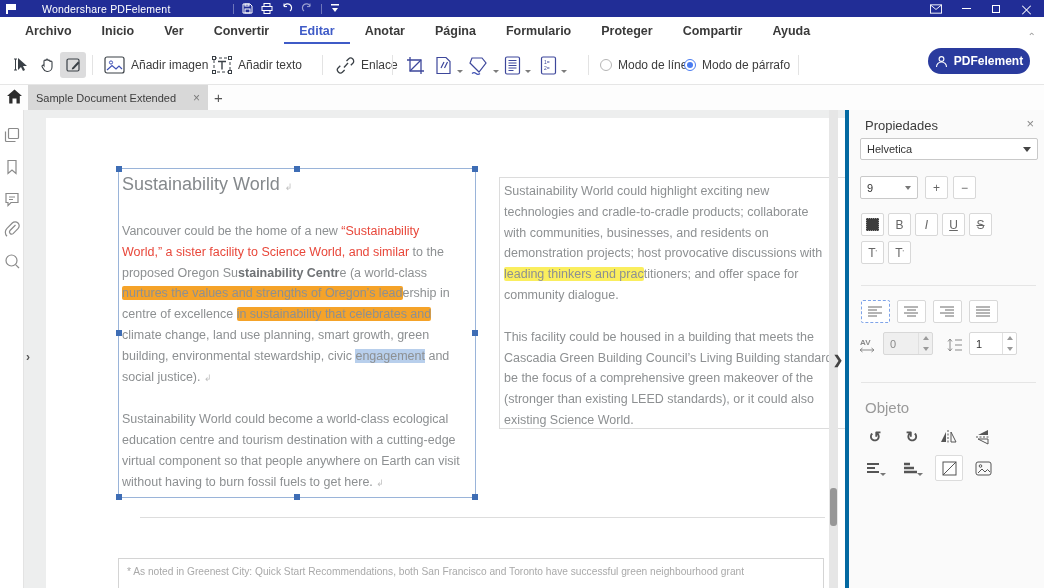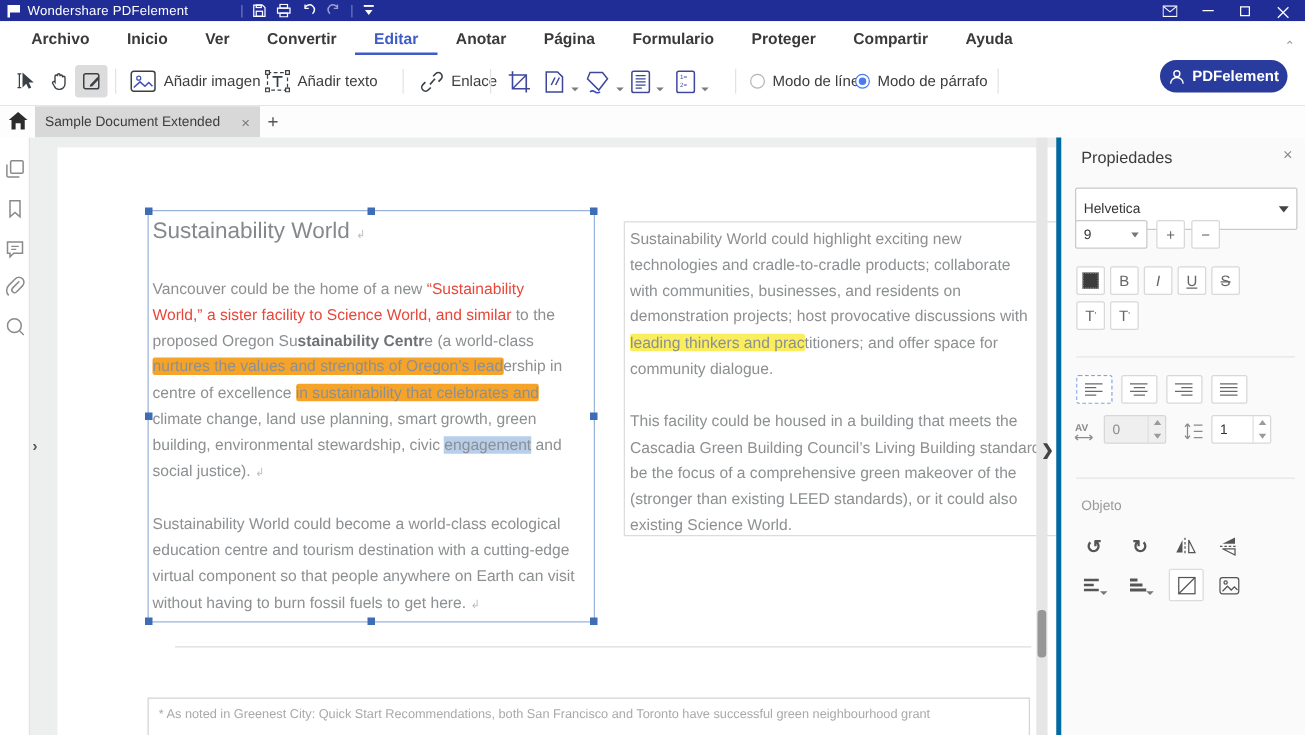--- a/index.html
+++ b/index.html
@@ -2,21 +2,21 @@
 <html><head>
 <meta charset="utf-8">
 <style>
   * { margin:0; padding:0; box-sizing:border-box; }
   html,body { width:1044px; height:588px; overflow:hidden; background:#fff;
     font-family:"Liberation Sans", sans-serif; }
   .app { position:relative; width:1044px; height:588px; background:#fff; }
 
   
   .titlebar { position:absolute; left:0; top:0; width:1044px; height:17px;
-    background:#212d96; display:flex; align-items:center; color:#fff; }
+    background:#212d96; display:flex; align-items:center; color:#fff;gap:20px; }
   .tb-logo { width:11px; height:10px; margin:0 5px 0 6px; position:relative; }
   .tb-logo:before { content:""; position:absolute; left:0; top:0; width:2px; height:10px; background:#fff; }
   .tb-logo:after { content:""; position:absolute; left:2px; top:0; width:8px; height:6px; background:#fff; }
   .tb-title { font-size:10.5px; letter-spacing:.2px; }
   .tb-quick { display:flex; align-items:center; gap:8px; margin-left:42px; }
   .tb-sep { width:1px; height:10px; background:rgba(255,255,255,.35); }
   .tb-ic svg { display:block; }
   .tb-right { margin-left:auto; display:flex; align-items:center; gap:18px; padding-right:12px; }
   .wc { width:12px; height:12px; display:flex; align-items:center; justify-content:center; }
   .wc-min { width:9px; height:1px; background:#fff; }
@@ -95,21 +95,21 @@
   .page-rule { position:absolute; left:94px; top:399px; width:685px; height:1px; background:#dddddd; }
   .footnote { position:absolute; left:72px; top:440px; width:706px; height:44px;
     border:1px solid #d4d4d4; padding:7px 8px; font-size:10.2px; color:#a9a9a9; white-space:nowrap; overflow:hidden; }
 
   
   .panel { width:199px; background:#fafafa; border-left:4px solid #0369a1; position:relative; }
   .panel-title { position:absolute; left:16px; top:8px; font-size:13px; color:#3c3c3c; }
   .panel-x { position:absolute; right:10px; top:6px; font-size:13px; color:#8a8a8a; }
   .fld { position:absolute; background:#fff; border:1px solid #c9c9c9; border-radius:2px;
     font-size:11px; color:#333; display:flex; align-items:center; padding:0 6px; }
-  .font-select { left:11px; top:40px; width:178px; height:34px;text-align:center; }
+  .font-select { left:11px; top:28px; width:178px; height:22px;text-align:center; }
   .size-select { left:11px; top:66px; width:58px; height:23px; }
   .caret { width:0; height:0; border-left:4px solid transparent; border-right:4px solid transparent;
     border-top:5px solid #444; margin-left:auto; }
   .caret.sm { border-left-width:3px; border-right-width:3px; border-top-width:4px; border-top-color:#777; }
   .pbtn { position:absolute; width:23px; height:23px; background:#fff; border:1px solid #d8d8d8; border-radius:2px;
     display:flex; align-items:center; justify-content:center; font-size:12px; color:#666; }
   .swatch-in { width:13px; height:13px; background:#3c3c3c; border:1px dotted #909090; }
   .u { text-decoration:underline; } .st { text-decoration:line-through; }
   .tsup { font-size:12px; } .tsup sup,.tsub sub { font-size:7px; }
   .pdiv { position:absolute; left:12px; width:175px; height:1px; background:#e5e5e5; }
@@ -117,21 +117,21 @@
     display:flex; align-items:center; justify-content:center; }
   .abtn.sel { border:1px dashed #7ea3e8; }
   .spin-wrap { position:absolute; height:23px; border:1px solid #d8d8d8; border-radius:2px; background:#fff;
     display:flex; align-items:stretch; font-size:11px; color:#333; }
   .spin-wrap.disabled { background:#efefef; color:#8a8a8a; }
   .spin-val { flex:1; display:flex; align-items:center; padding-left:6px; }
   .spin-col { width:14px; border-left:1px solid #e0e0e0; display:flex; flex-direction:column; }
   .spin-up,.spin-dn { flex:1; display:flex; align-items:center; justify-content:center; }
   .tri-up { width:0;height:0;border-left:3px solid transparent;border-right:3px solid transparent;border-bottom:4px solid #9a9a9a; }
   .tri-dn { width:0;height:0;border-left:3px solid transparent;border-right:3px solid transparent;border-top:4px solid #9a9a9a; }
-  .sec-label { position:absolute; left:16px; font-size:11px; color:#9a9a9a; }
+  .sec-label { position:absolute; left:16px; font-size:15px; color:#9a9a9a; }
   .obtn { position:absolute; width:28px; height:26px; display:flex; align-items:center; justify-content:center;
     border:1px solid transparent; border-radius:2px; color:#555;font-weight:bold; }
   .obtn.boxed { border-color:#dcdcdc; background:#fff; }
   .og { font-size:15px; color:#555; }
   .mini-caret { width:0;height:0;border-left:3px solid transparent;border-right:3px solid transparent;
     border-top:3px solid #777; position:absolute; right:2px; bottom:4px; }
 </style>
 </head>
 <body>
 

